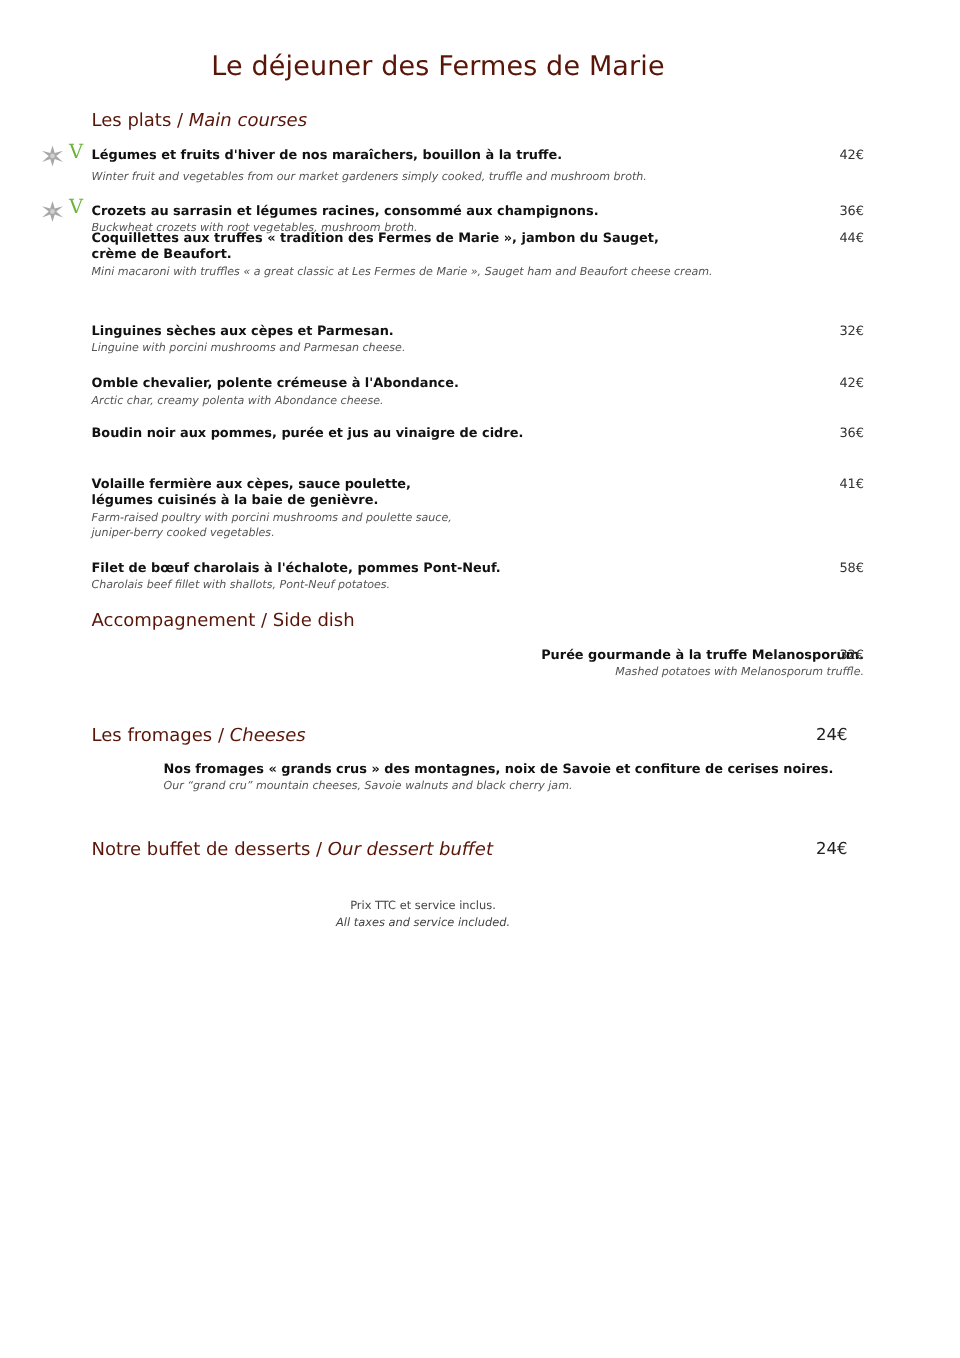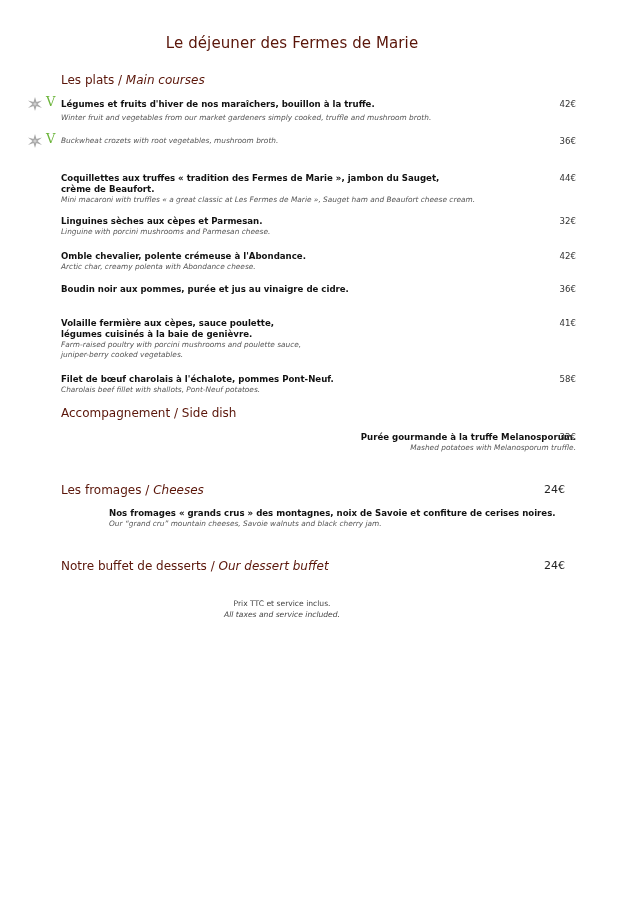--- a/index.html
+++ b/index.html
@@ -19,21 +19,21 @@
       position: absolute;
       left: 0; top: 0;
       width: 640px;
       height: 905px;
     }
     .title {
       position: absolute;
       left: 0; top: 34px;
       width: 584px;
       text-align: center;
-      font-size: 15px;
+      font-size: 18px;
       color: #5a1509;
       letter-spacing: 0.1px;
     }
     .section-heading {
       position: absolute;
       left: 61px;
       font-size: 12px;
       color: #5a1509;
       white-space: nowrap;
     }
@@ -125,25 +125,26 @@
   <div class="veg-icons" style="top:134px;">
     <svg width="18" height="14" viewBox="0 0 18 14">
       <g fill="#a8a8a8">
         <polygon points="9,0 10.5,5 16,3.5 11.5,7 16,11 10.5,9 9,14 7.5,9 2,11 6.5,7 2,3.5 7.5,5"></polygon>
       </g>
       <circle cx="9" cy="7" r="1.6" fill="#d0d0d0"></circle>
     </svg>
     <span class="v">V</span>
   </div>
   <div class="item" style="top:136px;">
+    <div class="fr">Crozets au sarrasin et légumes racines, consommé aux champignons.</div>
     <div class="en">Buckwheat crozets with root vegetables, mushroom broth.</div>
     <div class="price">36€</div>
   </div>
 
-  <div class="item" style="top:173px;">
+  <div class="item" style="top:154px;">
     <div class="fr">Coquillettes aux truffes « tradition des Fermes de Marie », jambon du Sauget,</div>
     <div class="fr">crème de Beaufort.</div>
     <div class="en">Mini macaroni with truffles « a great classic at Les Fermes de Marie », Sauget ham and Beaufort cheese cream.</div>
     <div class="price">44€</div>
   </div>
 
   <div class="item" style="top:216px;">
     <div class="fr">Linguines sèches aux cèpes et Parmesan.</div>
     <div class="en">Linguine with porcini mushrooms and Parmesan cheese.</div>
     <div class="price">32€</div>

